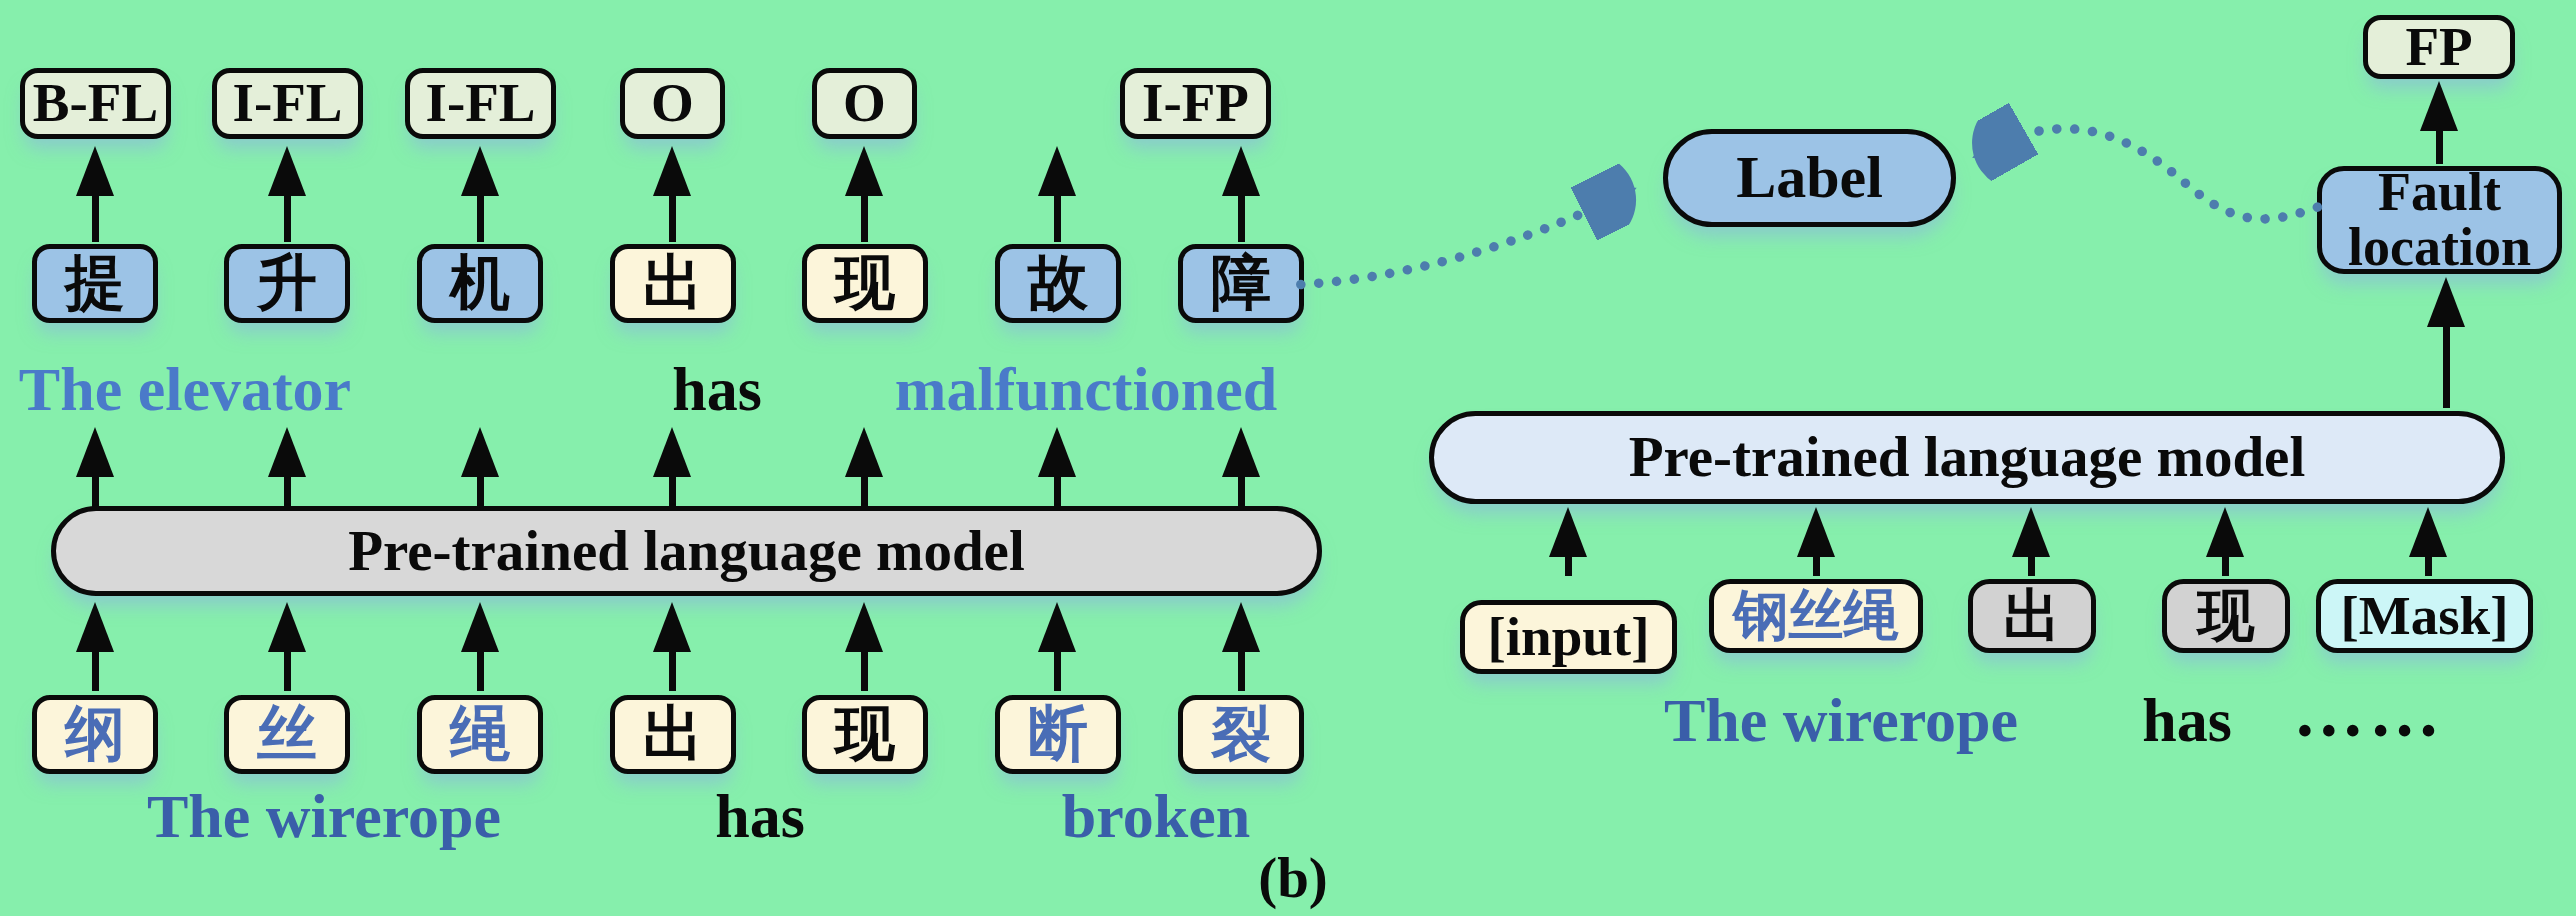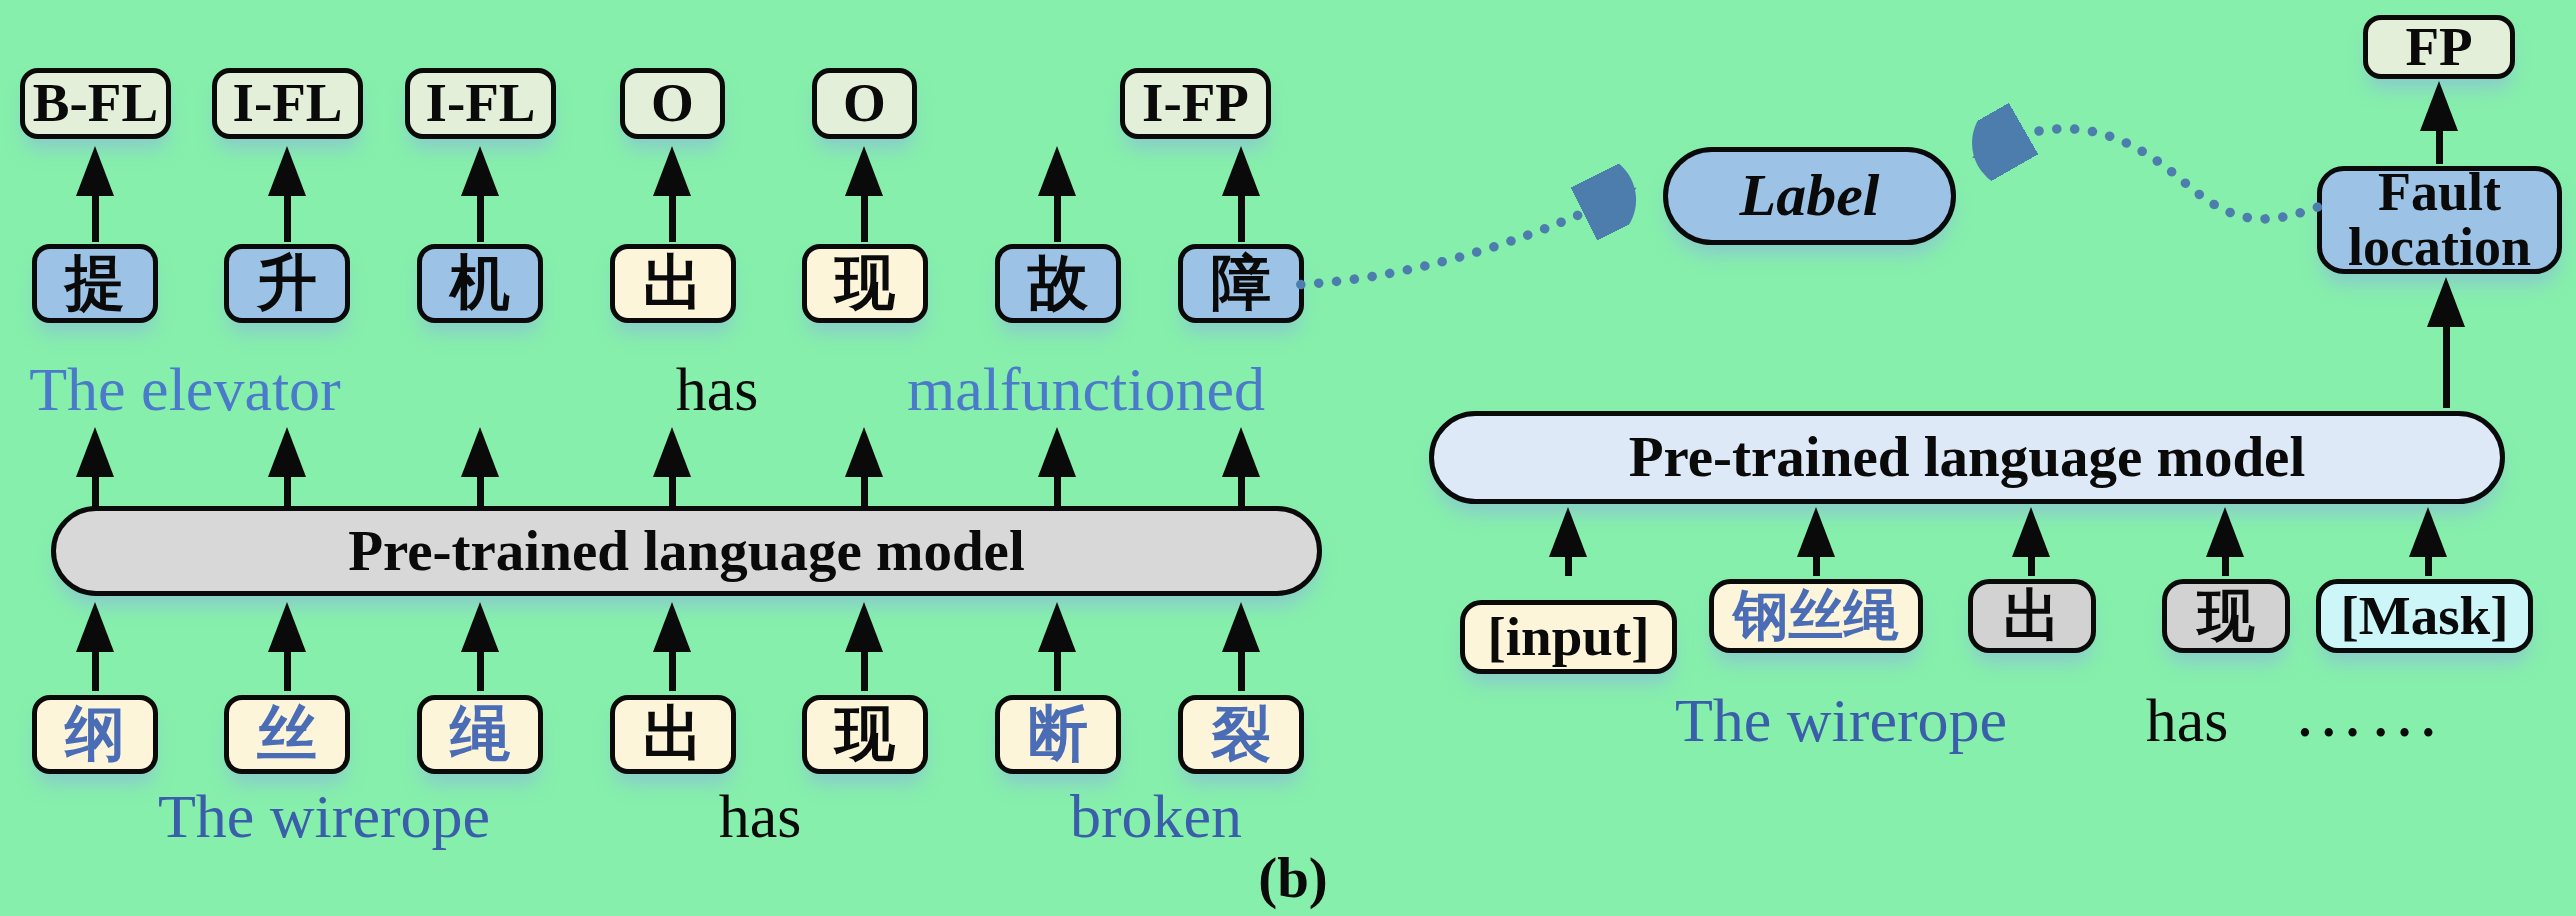--- a/index.html
+++ b/index.html
@@ -15,21 +15,21 @@
   .fill-blue{background:var(--box-blue);}
   .fill-cream{background:var(--box-cream);}
   .fill-gray{background:var(--box-gray);}
   .fill-cyan{background:var(--box-cyan);}
   .fill-plmgray{background:var(--plm-gray);}
   .fill-plmblue{background:var(--plm-blue);}
   .t-blue{color:var(--text-blue);}
   .t-navy{color:var(--text-navy);}
   .t-ink{color:var(--ink);}
   .cjk-blue{color:var(--cjk-blue);}.f92{font-size:55px}.f96{font-size:57px}.f100{font-size:60px}.f84{font-size:54px}
-  .word{position:absolute;transform:translateX(-50%);white-space:nowrap;font-weight:normal;
+  .word{position:absolute;transform:translateX(-50%);white-space:nowrap;font-weight:bold;
         font-size:62px;}
   .arrow{position:absolute;}
   .arrow .shaft{position:absolute;left:50%;top:36px;bottom:0;width:7.1px;margin-left:-3.6px;background:var(--ink);}
   .arrow .head{position:absolute;left:50%;top:0;margin-left:-19.6px;width:0;height:0;
                border-left:19.6px solid transparent;border-right:19.6px solid transparent;
                border-bottom:50px solid var(--ink);}
   #dashes{position:absolute;left:0;top:0;pointer-events:none;}
   #dashes path{fill:none;stroke:var(--dash-blue);stroke-width:16;stroke-linecap:round;stroke-dasharray:0.1 30;}
   #dashes .mk{fill:var(--dash-blue);}
   .caption{position:absolute;transform:translateX(-50%);font-size:57px;font-weight:bold;color:var(--ink);}
@@ -196,21 +196,21 @@
   <div class="box fill-cream r30 f100" style="left:1178px;top:695px;width:126px;height:79px;">
       <span class="cjk-blue">裂</span>
     </div>
 
   <span class="word t-navy" style="left:324px;top:781px;">The wirerope</span>
   <span class="word t-ink" style="left:760px;top:781px;">has</span>
   <span class="word t-navy" style="left:1156px;top:781px;">broken</span>
 
   <span class="caption" style="left:1293px;top:845px;">(b)</span>
 
-  <div class="box fill-blue r82 f100" style="left:1663px;top:147px;width:293px;height:98px;font-style:italic;">
+  <div class="box fill-blue r82 f100" style="left:1663px;top:129px;width:293px;height:98px;">
     <span>Label</span>
   </div>
 
   <div class="box fill-green r30 f92" style="left:2363px;top:15px;width:152px;height:64px;align-items:center;">
     <span>FP</span>
   </div>
 
   <div class="box fill-blue r46 f84" style="left:2317px;top:166px;width:245px;height:108px;">
     <span>
       <span style="display:block;">Fault</span>

